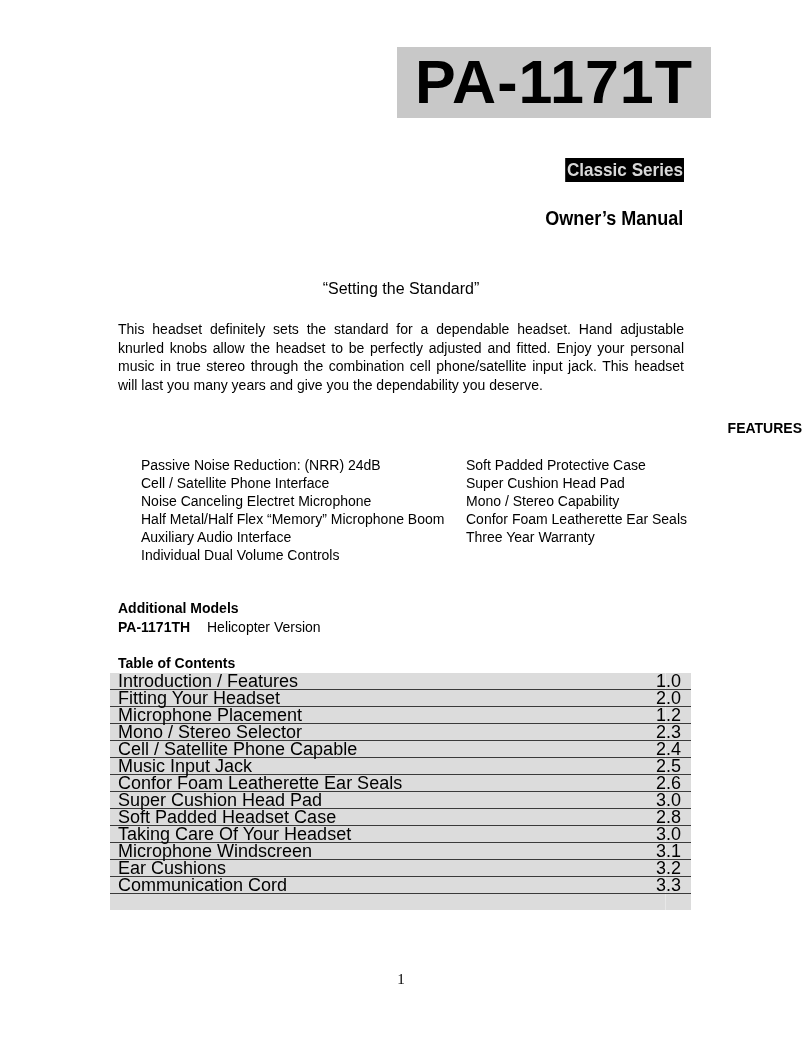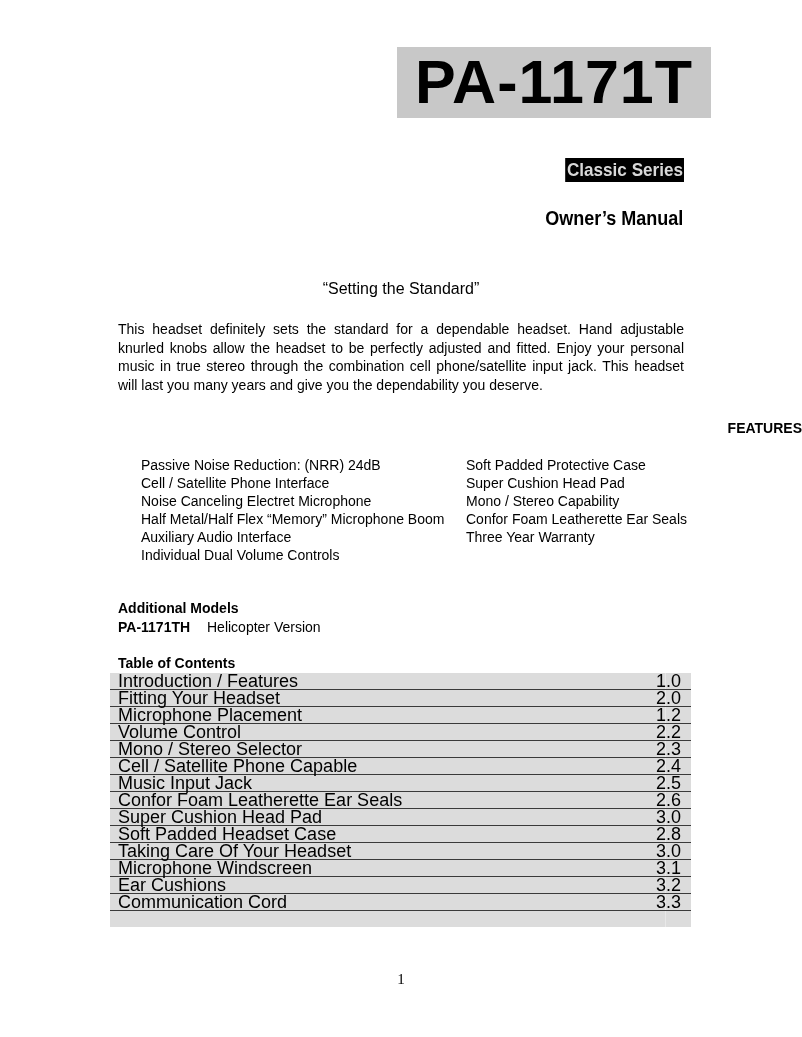--- a/index.html
+++ b/index.html
@@ -80,25 +80,20 @@
       <span class="lbl">Fitting Your Headset</span>
       <span class="num">2.0</span>
     </div>
   <div class="toc-row">
       <span class="divider"></span>
       <span class="lbl">Microphone Placement</span>
       <span class="num">1.2</span>
     </div>
   <div class="toc-row">
       <span class="divider"></span>
-      <span class="lbl">Volume Control</span>
-      <span class="num">2.2</span>
-    </div>
-  <div class="toc-row">
-      <span class="divider"></span>
       <span class="lbl">Mono / Stereo Selector</span>
       <span class="num">2.3</span>
     </div>
   <div class="toc-row">
       <span class="divider"></span>
       <span class="lbl">Cell / Satellite Phone Capable</span>
       <span class="num">2.4</span>
     </div>
   <div class="toc-row">
       <span class="divider"></span>

